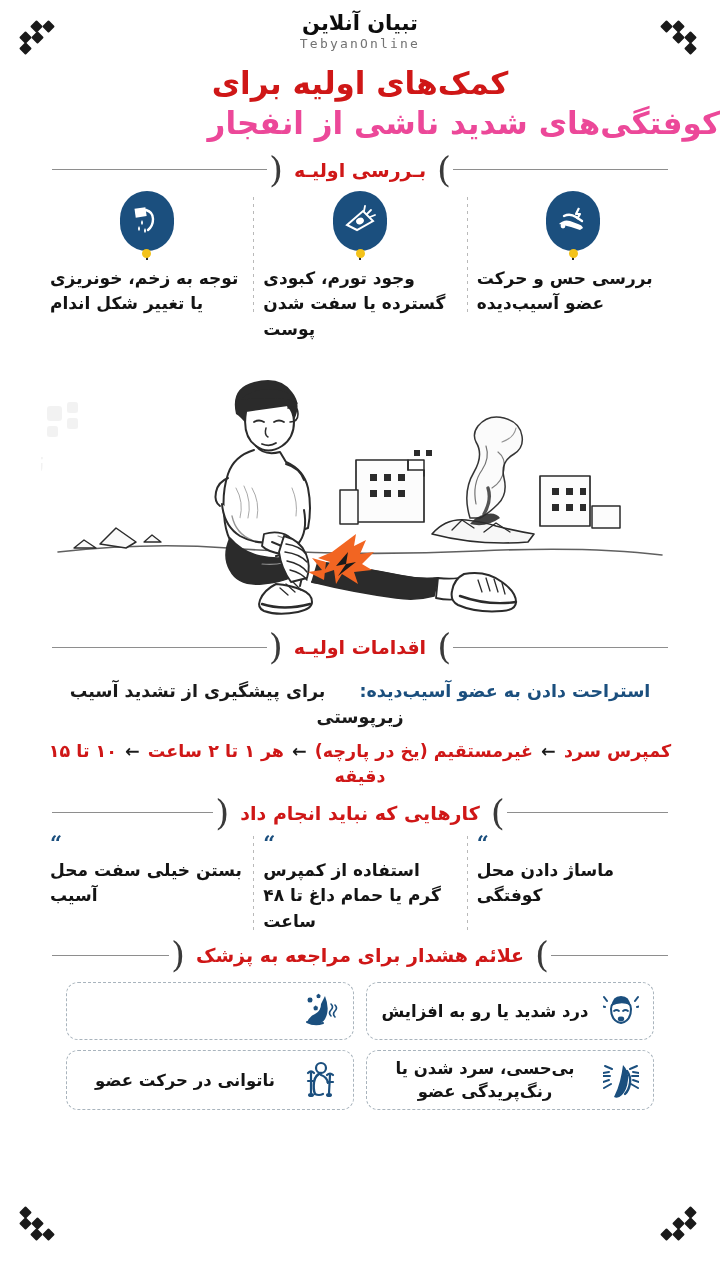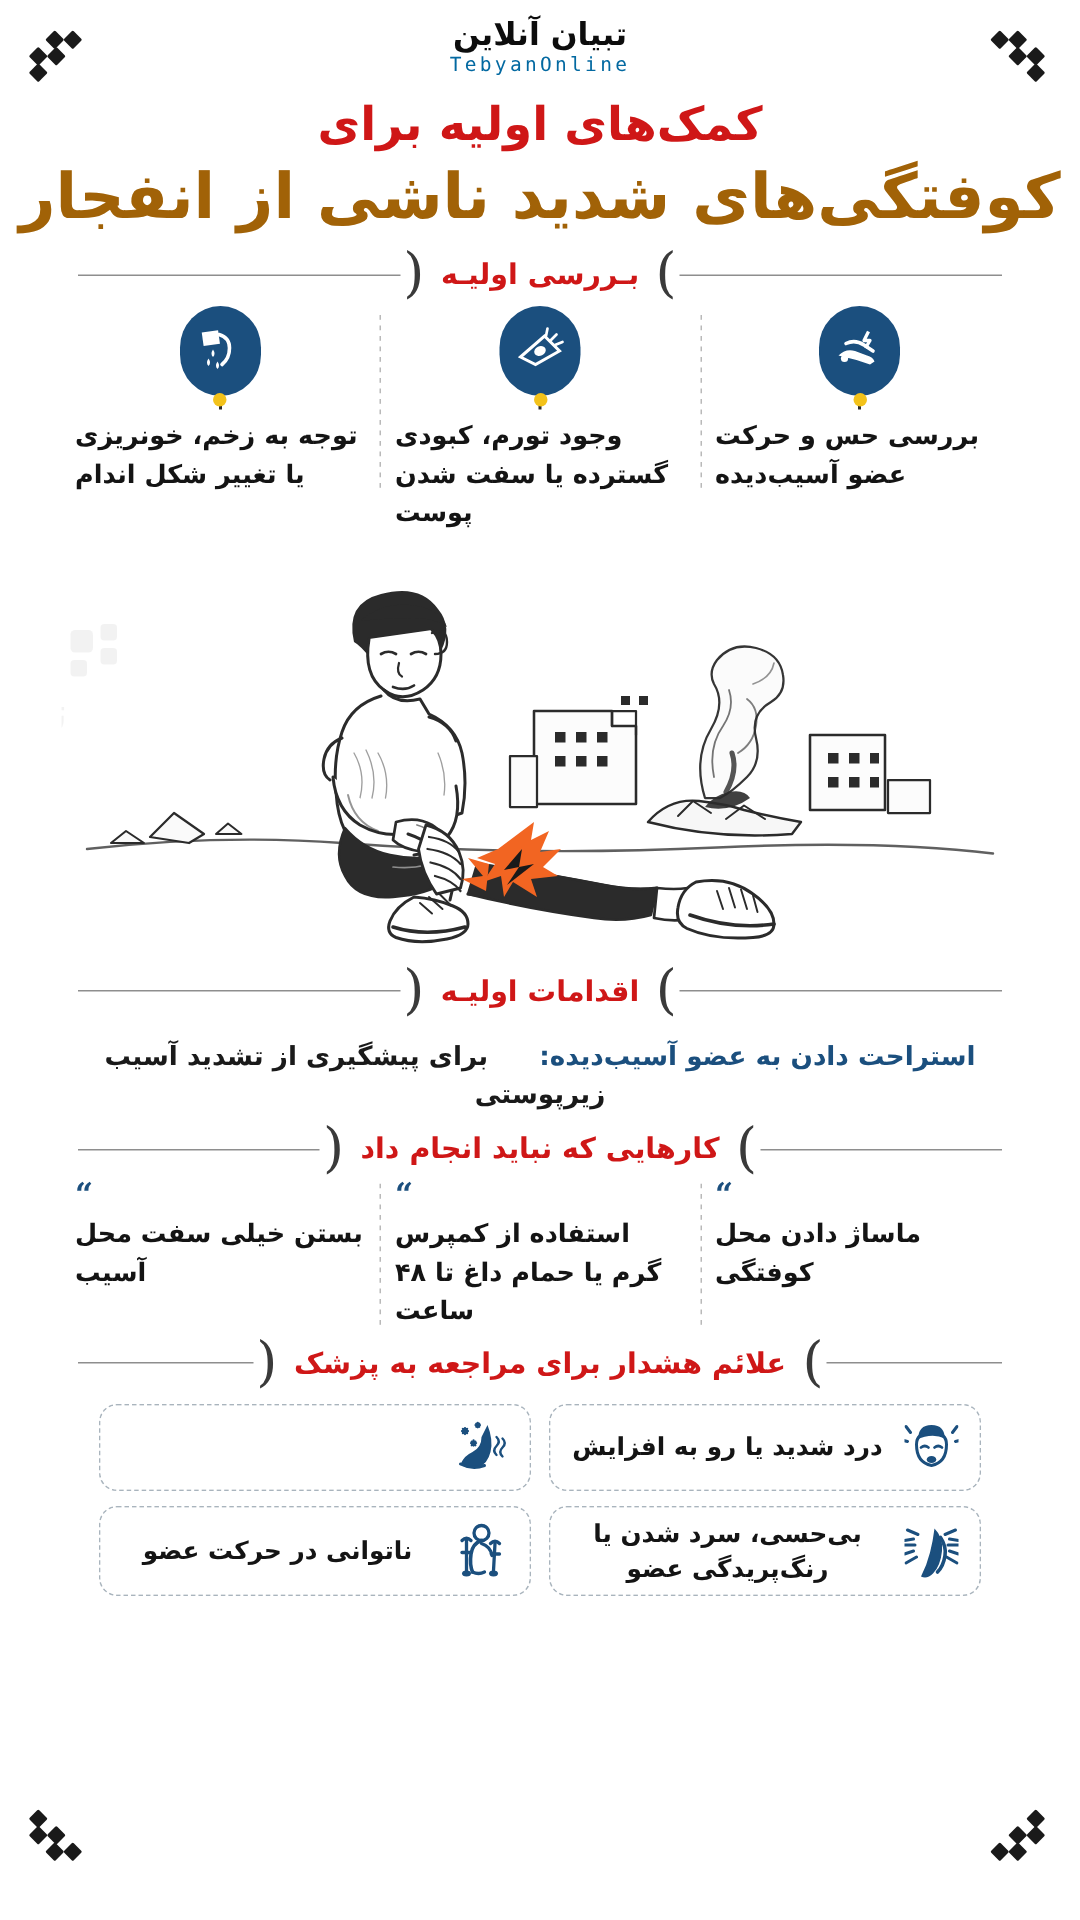--- a/index.html
+++ b/index.html
@@ -19,26 +19,26 @@
   .corner i{position:absolute;width:9px;height:9px;background:#1a1a1a;
             transform:rotate(45deg);border-radius:1px;}
   .c-tl{top:22px;left:18px;}
   .c-tr{top:22px;right:18px;}
   .c-bl{bottom:26px;left:18px;}
   .c-br{bottom:26px;right:18px;}
 
   
   .logo{padding-top:12px;text-align:center;}
   .logo-fa{font-size:21px;font-weight:bold;color:#0d0d0d;letter-spacing:-1px;line-height:1.1;}
-  .logo-en{font-size:13px;color:#0369a1;letter-spacing:2.2px;margin-top:1px;
+  .logo-en{font-size:13px;color:#737373;letter-spacing:2.2px;margin-top:1px;
            font-family:"DejaVu Sans Mono","Liberation Mono",monospace;}
 
   .title{text-align:center;margin-top:14px;}
   .title-l1{font-size:31px;font-weight:bold;color:#cf1717;line-height:1.22;}
-  .title-l2{font-size:42px;font-weight:bold;color:#a16207;line-height:1.22;margin-top:2px;}
+  .title-l2{font-size:31px;font-weight:bold;color:#ec4899;line-height:1.22;margin-top:2px;text-align:right;}
 
   
   .sec{display:flex;align-items:center;justify-content:center;margin:16px 0 6px;padding:0 52px;}
   .sec .rule{flex:1;height:1px;background:#8e8e8e;}
   .sec .brk{font-size:36px;color:#3a3a3a;line-height:0;
             font-weight:300;padding:0 2px;font-family:"DejaVu Serif","Liberation Serif",serif;}
   .sec .txt{font-size:19px;font-weight:bold;color:#cf1717;padding:0 9px;white-space:nowrap;}
 
   
   .cols{display:flex;justify-content:center;align-items:flex-start;padding:4px 40px 0;}
@@ -325,20 +325,29 @@
     <span class="brk">)</span>
     <span class="txt">اقدامات اولیـه</span>
     <span class="brk">(</span>
     <span class="rule"></span>
   </div>
 
   <div class="actions">
     <div class="act-line">
       <span class="act-key">استراحت دادن به عضو آسیب‌دیده:</span>
       <span class="act-val">برای پیشگیری از تشدید آسیب زیرپوستی</span>
+    </div>
+    <div class="act-line">
+      <span class="act-red">کمپرس سرد</span>
+      <span class="arw">←</span>
+      <span class="act-red">غیرمستقیم (یخ در پارچه)</span>
+      <span class="arw">←</span>
+      <span class="act-red">هر ۱ تا ۲ ساعت</span>
+      <span class="arw">←</span>
+      <span class="act-red">۱۰ تا ۱۵ دقیقه</span>
     </div>
   </div>
 
   <div class="sec" style="margin-top:12px">
     <span class="rule"></span>
     <span class="brk">)</span>
     <span class="txt">کارهایی که نباید انجام داد</span>
     <span class="brk">(</span>
     <span class="rule"></span>
   </div>

